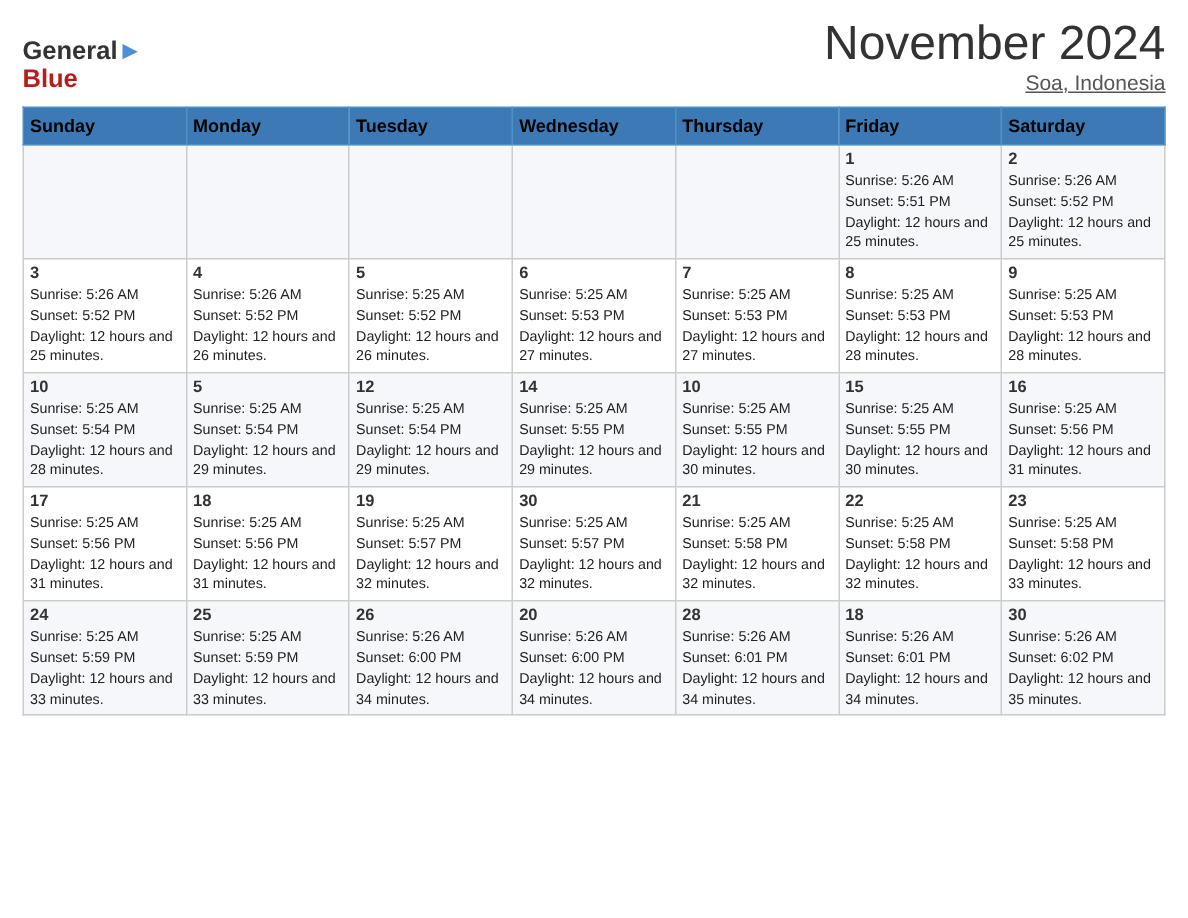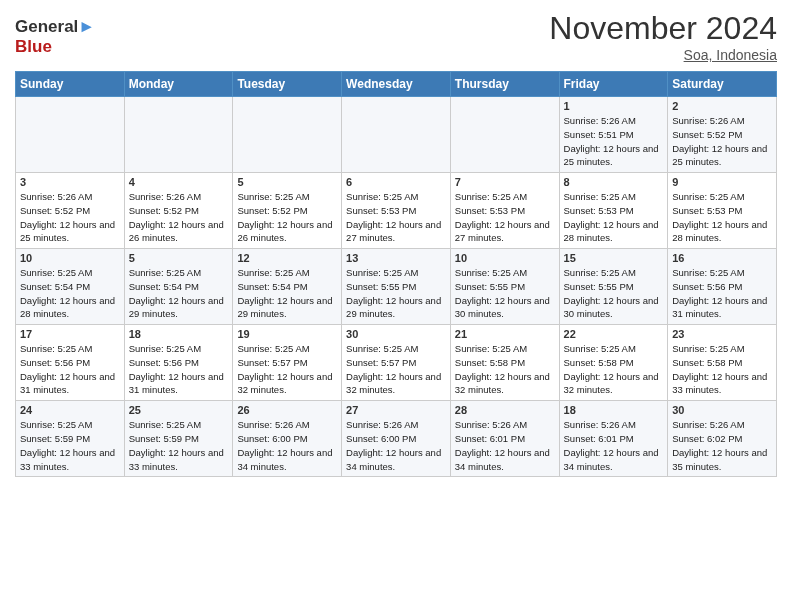--- a/index.html
+++ b/index.html
@@ -12,21 +12,21 @@
     }
     .page {
       width: 792px;
       min-height: 612px;
       background: #fff;
       padding: 10px 15px 15px 15px;
     }
     .header {
       display: flex;
       justify-content: space-between;
-      align-items: center;
+      align-items: flex-end;
       margin-bottom: 8px;
       gap: 42px;
     }
     .logo {
       display: flex;
       align-items: center;
     }
     .title-area {
       text-align: right;
     }
@@ -40,21 +40,21 @@
       color: #555;
       text-decoration: underline;
     }
     .calendar {
       width: 100%;
       border-collapse: collapse;
       border: 1px solid #ccc;
     }
     .calendar thead tr th {
       background: #3d7ab5;
-      color: #ffffff;
+      color: #000000;
       font-size: 12px;
       font-weight: bold;
       padding: 5px 4px;
       text-align: left;
       border: 1px solid #5090c5;
     }
     .calendar tbody tr td {
       width: calc(100% / 7);
       vertical-align: top;
       border: 1px solid #ccc;
@@ -171,21 +171,21 @@
           </td>
           <td>
             <span class="day-number">5</span>
             <div class="day-info">Sunrise: 5:25 AM<br>Sunset: 5:54 PM<br>Daylight: 12 hours and 29 minutes.</div>
           </td>
           <td>
             <span class="day-number">12</span>
             <div class="day-info">Sunrise: 5:25 AM<br>Sunset: 5:54 PM<br>Daylight: 12 hours and 29 minutes.</div>
           </td>
           <td>
-            <span class="day-number">13</span>
+            <span class="day-number">14</span>
             <div class="day-info">Sunrise: 5:25 AM<br>Sunset: 5:55 PM<br>Daylight: 12 hours and 29 minutes.</div>
           </td>
           <td>
             <span class="day-number">10</span>
             <div class="day-info">Sunrise: 5:25 AM<br>Sunset: 5:55 PM<br>Daylight: 12 hours and 30 minutes.</div>
           </td>
           <td>
             <span class="day-number">15</span>
             <div class="day-info">Sunrise: 5:25 AM<br>Sunset: 5:55 PM<br>Daylight: 12 hours and 30 minutes.</div>
           </td>
@@ -231,21 +231,21 @@
           </td>
           <td>
             <span class="day-number">25</span>
             <div class="day-info">Sunrise: 5:25 AM<br>Sunset: 5:59 PM<br>Daylight: 12 hours and 33 minutes.</div>
           </td>
           <td>
             <span class="day-number">26</span>
             <div class="day-info">Sunrise: 5:26 AM<br>Sunset: 6:00 PM<br>Daylight: 12 hours and 34 minutes.</div>
           </td>
           <td>
-            <span class="day-number">27</span>
+            <span class="day-number">20</span>
             <div class="day-info">Sunrise: 5:26 AM<br>Sunset: 6:00 PM<br>Daylight: 12 hours and 34 minutes.</div>
           </td>
           <td>
             <span class="day-number">28</span>
             <div class="day-info">Sunrise: 5:26 AM<br>Sunset: 6:01 PM<br>Daylight: 12 hours and 34 minutes.</div>
           </td>
           <td>
             <span class="day-number">18</span>
             <div class="day-info">Sunrise: 5:26 AM<br>Sunset: 6:01 PM<br>Daylight: 12 hours and 34 minutes.</div>
           </td>

